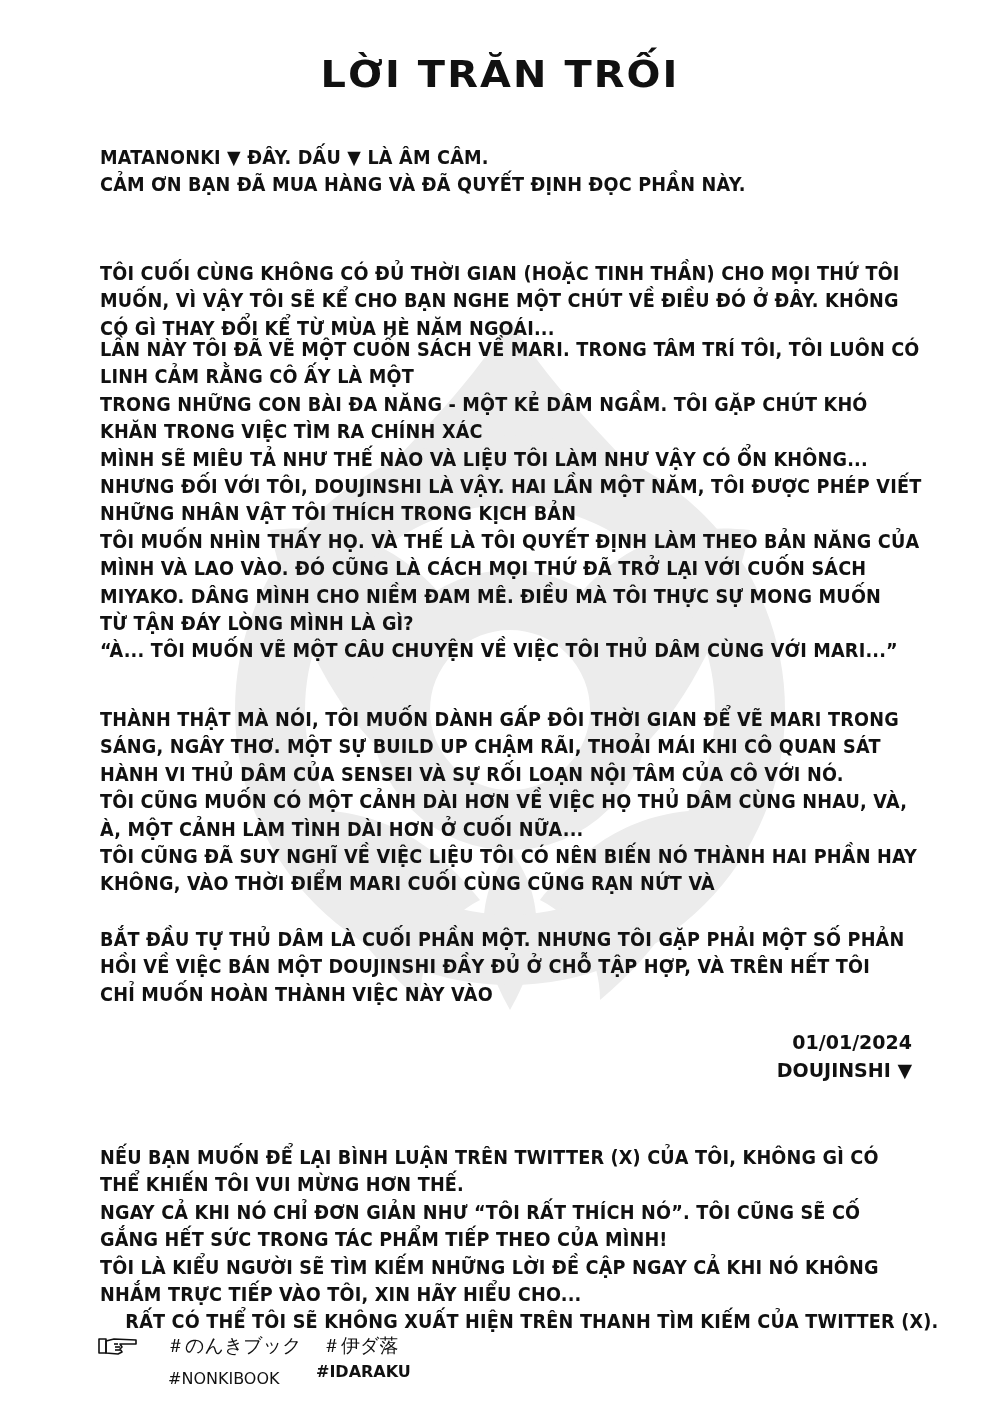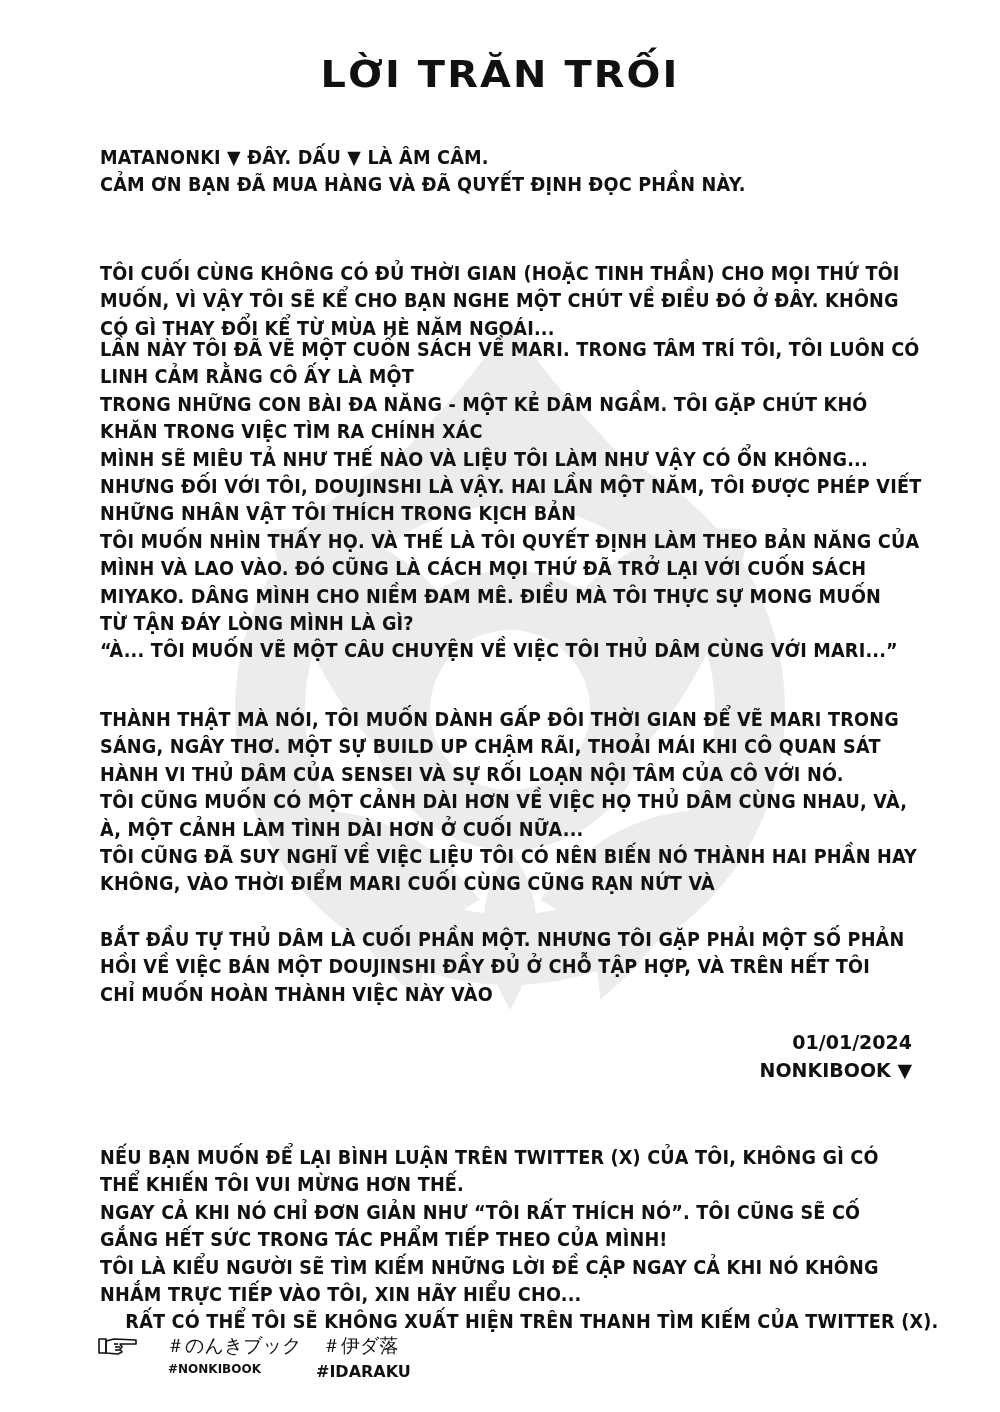--- a/index.html
+++ b/index.html
@@ -23,21 +23,21 @@
   }
   .line { display: block; white-space: nowrap; transform-origin: left center; transform: scaleX(0.93); }
   .sign {
     position: absolute; right: 88px; text-align: right;
     font-family: "DejaVu Sans", sans-serif; font-size: 19px; font-weight: 600; line-height: 28px;
   }
   .tags { position: absolute; left: 98px; top: 1333px; }
   .hand { position: absolute; left: 0; top: 2px; width: 40px; height: 22px; }
   .tag-jp { position: absolute; left: 68px; top: 0; font-size: 19px; white-space: nowrap; font-family: "DejaVu Sans", sans-serif; text-align: center; }
   .tag-jp2 { position: absolute; left: 216px; top: 0; font-size: 19px; white-space: nowrap; font-family: "DejaVu Sans", sans-serif; margin-left: 8px; }
-  .tag-en { position: absolute; left: 70px; top: 29px; font-size: 12px; font-weight: bold; white-space: nowrap; }
+  .tag-en { position: absolute; left: 70px; top: 36px; font-size: 16px; font-weight: normal; white-space: nowrap; }
   .tag-en2 { position: absolute; left: 218px; top: 29px; font-size: 16px; font-weight: bold; white-space: nowrap; }
 </style>
 </head>
 <body>
 
 <svg class="watermark" viewBox="0 0 640 720">
   <g fill="#ececec">
     <path d="M320 30 C370 110 420 150 470 210 C420 200 370 190 320 230 C270 190 220 200 170 210 C220 150 270 110 320 30 Z"></path>
     <path d="M80 240 C170 230 230 270 270 330 C230 340 190 390 190 460 C140 410 100 330 80 240 Z"></path>
     <path d="M560 240 C470 230 410 270 370 330 C410 340 450 390 450 460 C500 410 540 330 560 240 Z"></path>
@@ -89,21 +89,21 @@
   </div>
 
   <div class="body-text" style="top:926px">
     <span class="line">BẮT ĐẦU TỰ THỦ DÂM LÀ CUỐI PHẦN MỘT. NHƯNG TÔI GẶP PHẢI MỘT SỐ PHẢN</span>
     <span class="line">HỒI VỀ VIỆC BÁN MỘT DOUJINSHI ĐẦY ĐỦ Ở CHỖ TẬP HỢP, VÀ TRÊN HẾT TÔI</span>
     <span class="line">CHỈ MUỐN HOÀN THÀNH VIỆC NÀY VÀO</span>
   </div>
 
   <div class="sign" style="top:1028px">
     <div>01/01/2024</div>
-    <div>NONKIBOOK ▼</div>
+    <div>DOUJINSHI ▼</div>
   </div>
 
   <div class="body-text" style="top:1144px; width:860px">
     <span class="line">NẾU BẠN MUỐN ĐỂ LẠI BÌNH LUẬN TRÊN TWITTER (X) CỦA TÔI, KHÔNG GÌ CÓ</span>
     <span class="line">THỂ KHIẾN TÔI VUI MỪNG HƠN THẾ.</span>
     <span class="line">NGAY CẢ KHI NÓ CHỈ ĐƠN GIẢN NHƯ “TÔI RẤT THÍCH NÓ”. TÔI CŨNG SẼ CỐ</span>
     <span class="line">GẮNG HẾT SỨC TRONG TÁC PHẨM TIẾP THEO CỦA MÌNH!</span>
     <span class="line">TÔI LÀ KIỂU NGƯỜI SẼ TÌM KIẾM NHỮNG LỜI ĐỀ CẬP NGAY CẢ KHI NÓ KHÔNG</span>
     <span class="line">NHẮM TRỰC TIẾP VÀO TÔI, XIN HÃY HIỂU CHO...</span>
     <span class="line" style="white-space:pre">    RẤT CÓ THỂ TÔI SẼ KHÔNG XUẤT HIỆN TRÊN THANH TÌM KIẾM CỦA TWITTER (X).</span>

